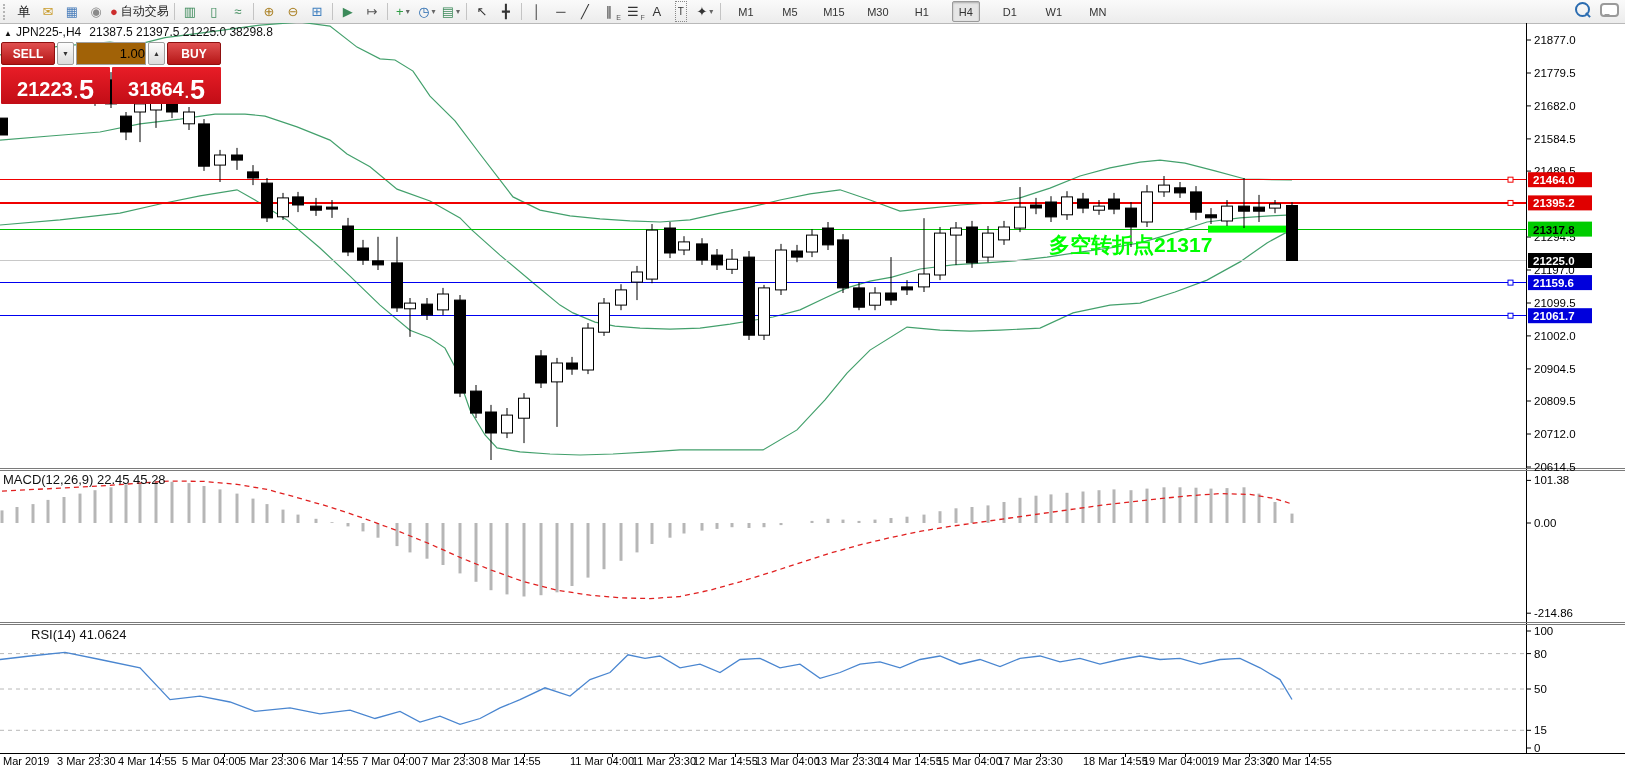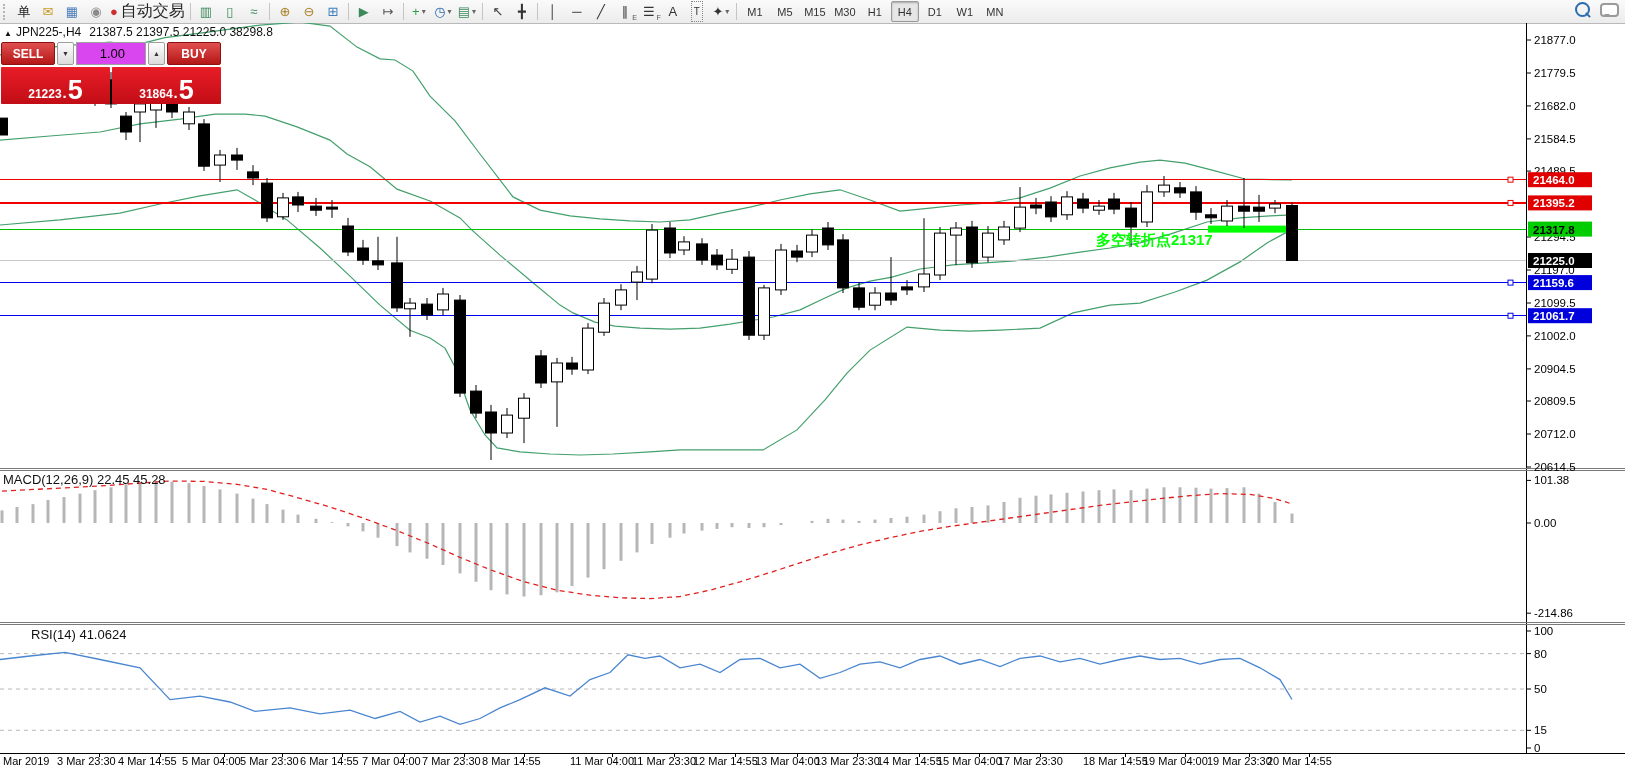--- a/index.html
+++ b/index.html
@@ -6,54 +6,54 @@
   #app{position:relative;width:1625px;height:768px;overflow:hidden;background:#fff;
        font-family:"Liberation Sans","DejaVu Sans",sans-serif;}
   
   #toolbar{position:absolute;left:0;top:0;width:1625px;height:23px;background:linear-gradient(#fafafa,#ececec);
            border-bottom:1px solid #b9b9b9;display:flex;align-items:center;font-size:12px;color:#333;}
   .tb-grip{width:4px;height:16px;margin:0 3px;border-left:2px dotted #b5b5b5;}
   .tb-sep{width:1px;height:17px;background:#c4c4c4;margin:0 3px;}
   .tb-btn{min-width:20px;height:19px;display:flex;align-items:center;justify-content:center;
           padding:0 2px;border-radius:2px;cursor:default;position:relative;}
   .tb-glyph{font-size:13px;line-height:19px;}
-  .tb-label{margin-left:3px;font-size:16px;color:#222;}
+  .tb-label{margin-left:3px;font-size:12px;color:#222;}
   .tb-caret{font-size:8px;color:#666;margin-left:2px;}
   .tb-sub{position:absolute;right:0;bottom:0;font-size:7px;color:#555;}
   .tb-box{border:1px dotted #888;padding:0 2px;font-size:10px;}
   .tf-btn{height:19px;min-width:26px;display:flex;align-items:center;justify-content:center;
-          font-size:11px;color:#333;border:1px solid transparent;border-radius:2px;margin:0 1px;}
+          font-size:11px;color:#333;border:1px solid transparent;border-radius:2px;margin:0 8px;}
   .tf-btn.active{background:#e6e6e6;border:1px solid #9a9a9a;box-shadow:inset 0 1px 2px rgba(0,0,0,.25);}
   #tb-right{position:absolute;right:6px;top:2px;display:flex;align-items:center;gap:10px;}
   .icon-search{width:11px;height:11px;border:2px solid #2b6cb0;border-radius:50%;position:relative;}
   .icon-search:after{content:"";position:absolute;width:6px;height:2px;background:#2b6cb0;
           transform:rotate(45deg);left:8px;top:10px;}
   .icon-chat{width:15px;height:10px;border:2px solid #9a9a9a;border-radius:4px;position:relative;background:#fff;}
   .icon-chat:after{content:"";position:absolute;left:2px;top:9px;border:3px solid transparent;border-top-color:#9a9a9a;}
   
   #chart-svg{position:absolute;left:0;top:0;z-index:1;}
   #chart-title{position:absolute;left:4px;top:25px;z-index:3;font-size:12px;color:#111;white-space:nowrap;}
   #chart-title .arrow{font-size:8px;margin-right:4px;}
   #chart-title .ohlc{margin-left:8px;}
   
   #quote-panel{position:absolute;left:1px;top:42px;z-index:5;width:220px;}
   #qp-row1{display:flex;height:23px;gap:2px;border-radius:7px;}
   .qp-btn{flex:0 0 52px;background:linear-gradient(#e05050,#b51616);border:1px solid #8e0f0f;color:#fff;
           font-weight:bold;font-size:12px;display:flex;align-items:center;justify-content:center;border-radius:2px;}
   .qp-spin{flex:0 0 15px;background:linear-gradient(#fdfdfd,#dcdcdc);border:1px solid #9f9f9f;display:flex;
           align-items:center;justify-content:center;font-size:7px;color:#333;border-radius:2px;}
-  #qp-vol{flex:1;background:#d946ef;border:1px solid #9f9f9f;font-size:13px;color:#000;text-align:right;
-          padding:0 20px;display:flex;align-items:center;justify-content:flex-end;}
+  #qp-vol{flex:1;background:#a16207;border:1px solid #9f9f9f;font-size:13px;color:#000;text-align:right;
+          padding:0 0;display:flex;align-items:center;justify-content:flex-end;}
   #qp-row2{display:flex;height:37px;gap:2px;margin-top:2px;}
   .qp-price{flex:1;background:linear-gradient(#e81d27,#c20d16);color:#fff;display:flex;align-items:flex-end;
           justify-content:center;padding-bottom:3px;border-radius:1px;}
-  .qp-price .big{font-size:12px;font-weight:bold;letter-spacing:0;}
+  .qp-price .big{font-size:20px;font-weight:bold;letter-spacing:0;}
   .qp-price .dot{font-size:15px;font-weight:bold;margin:0 1px;}
   .qp-price .frac{font-size:27px;font-weight:bold;line-height:22px;}
-  #annotation{position:absolute;z-index:4;left:1096px;top:231px;font-size:15px;font-weight:bold;color:#00ff00;
+  #annotation{position:absolute;z-index:4;left:1049px;top:231px;font-size:21px;font-weight:bold;color:#00ff00;
           white-space:nowrap;font-family:"Liberation Sans","DejaVu Sans",sans-serif;}
   .pane-label{position:absolute;z-index:3;left:3px;font-size:13px;color:#111;white-space:nowrap;}
   #macd-label{top:472px;}
   #rsi-label{top:627px;padding-left:28px;}
   .pane-divider{position:absolute;left:0;width:1625px;height:4px;z-index:6;cursor:row-resize;}
   #divider-1{top:467px;} #divider-2{top:621px;}
   #price-axis-hit{position:absolute;right:0;top:23px;width:99px;height:730px;z-index:2;cursor:ns-resize;}
   #time-axis-hit{position:absolute;left:0;top:753px;width:1526px;height:15px;z-index:2;cursor:ew-resize;}
 </style>
 </head>

